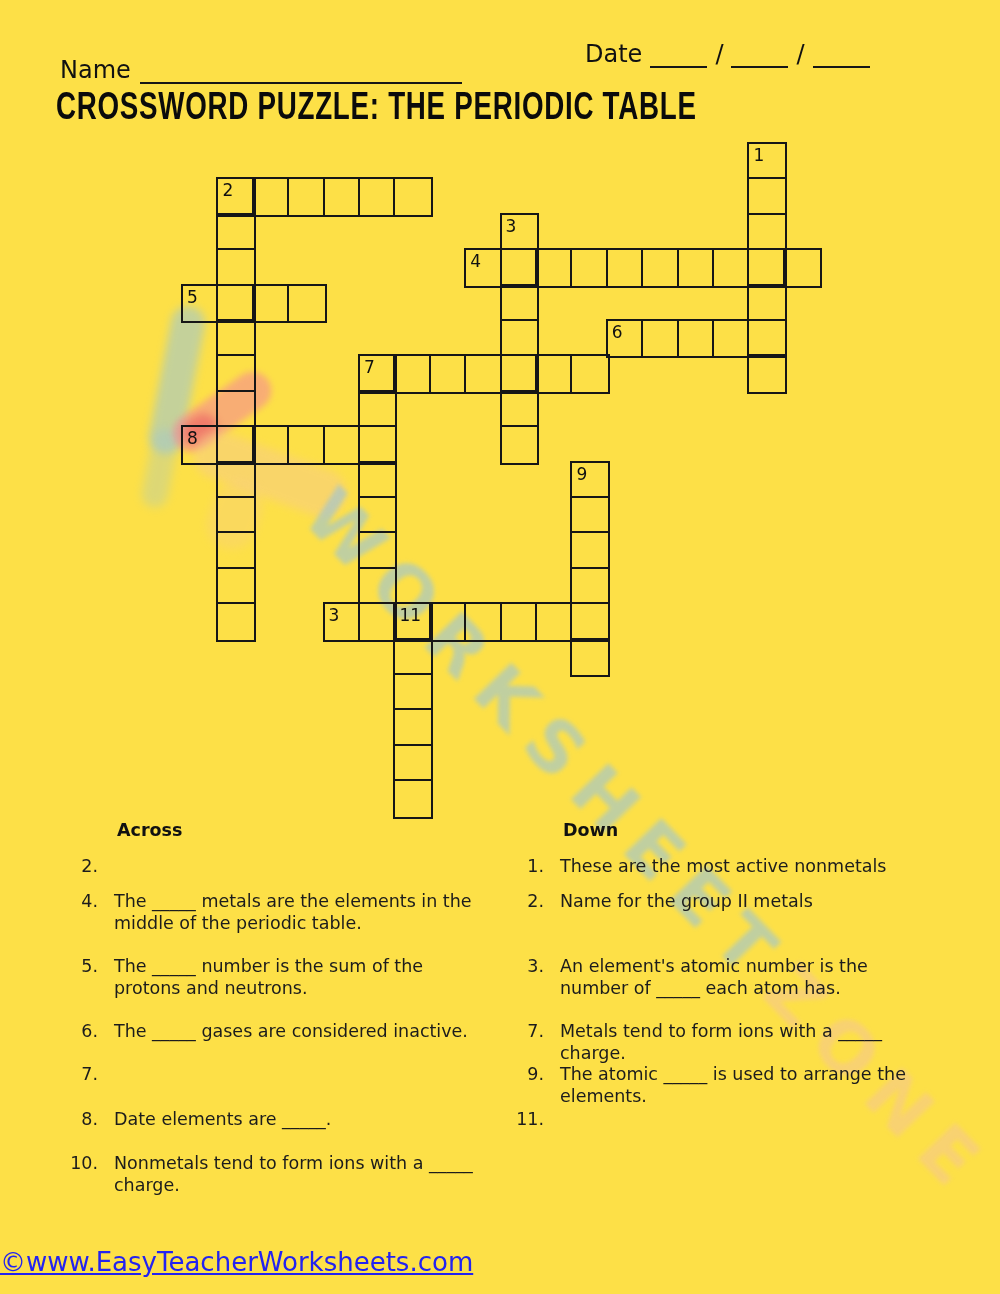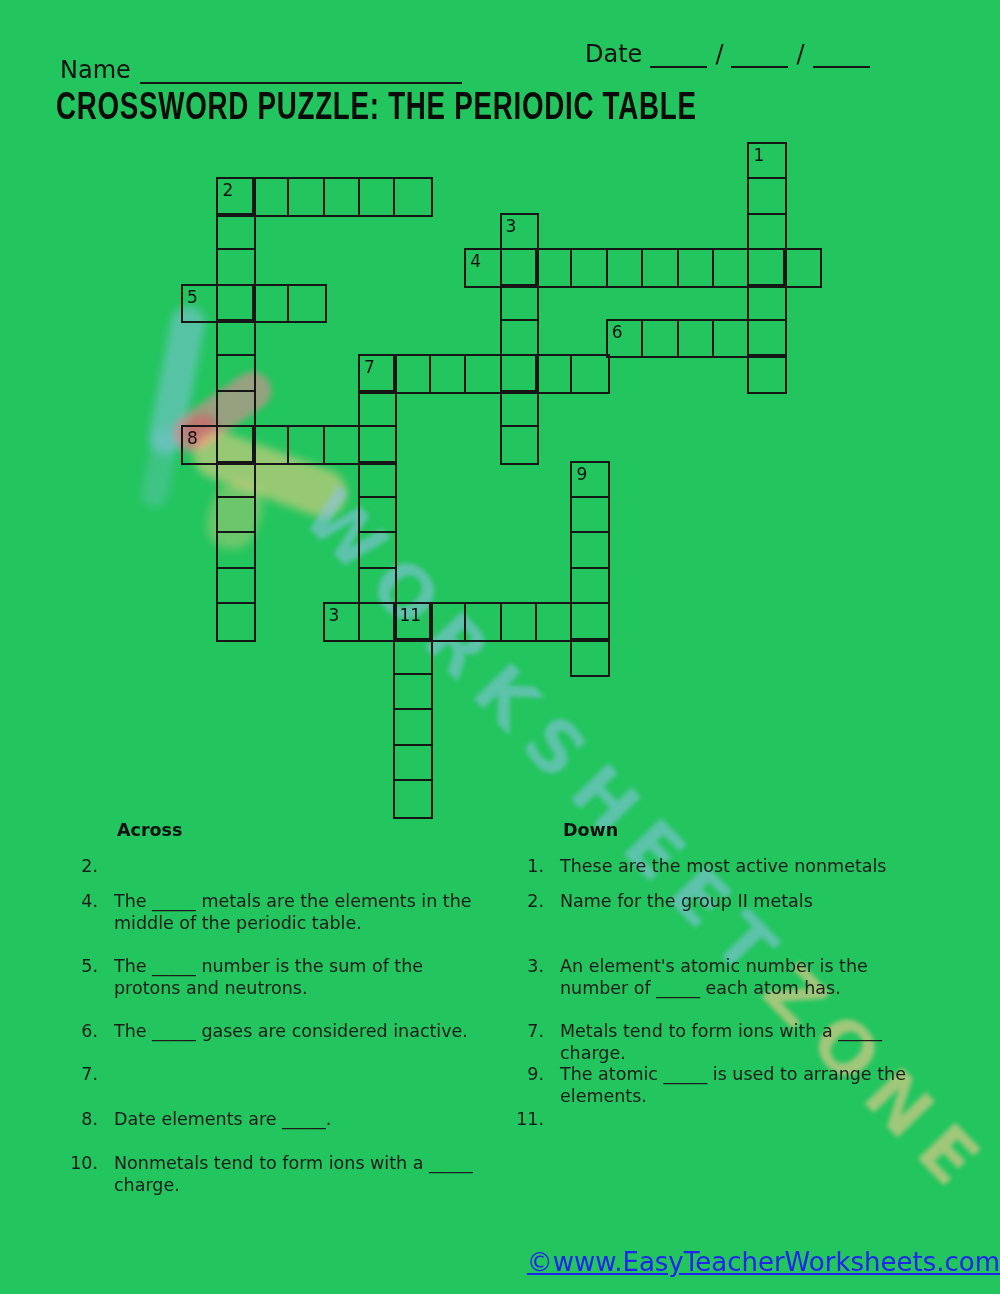--- a/index.html
+++ b/index.html
@@ -1,16 +1,16 @@
 <!DOCTYPE html>
 <html><head>
 <meta charset="utf-8">
 <style>
   html,body{margin:0;padding:0;background:#ffffff;}
-  .page{position:relative;width:1000px;height:1294px;background:#22c55e;overflow:hidden;
+  .page{position:relative;width:1000px;height:1294px;background:#fde047;overflow:hidden;
         font-family:"DejaVu Sans",sans-serif;color:#1a1a1a;}
   
   .name-row{position:absolute;left:60px;top:56px;display:flex;align-items:flex-end;z-index:3;}
   .name-row .label,.date-row .label{font-size:24px;color:#111;}
   .name-blank{display:inline-block;width:322px;height:24px;margin-left:9px;
               border-bottom:2.5px solid #161616;}
   .date-row{position:absolute;left:585px;top:40px;display:flex;align-items:flex-end;z-index:3;}
   .date-blank{display:inline-block;width:57px;height:24px;margin-left:8px;
               border-bottom:2.5px solid #161616;}
   .slash{font-size:24px;color:#111;margin-left:8px;}
@@ -32,21 +32,21 @@
   .cellnum{position:absolute;font-size:17px;line-height:1;color:#111;z-index:3;}
   
   .clue-header{position:absolute;font-size:17.5px;font-weight:bold;color:#111;z-index:3;}
   #across-header{left:117px;top:820px;}
   #down-header{left:563px;top:820px;}
   .clue{position:absolute;display:flex;align-items:flex-start;z-index:3;
         font-size:17.5px;line-height:22px;color:#1c1c1c;}
   .cnum{display:inline-block;text-align:right;flex:none;}
   .ctext{display:inline-block;margin-left:16px;white-space:pre-line;}
   
-  .footer{position:absolute;left:0;right:0;top:1247px;text-align:right;z-index:3;}
+  .footer{position:absolute;left:0;right:0;top:1247px;text-align:left;z-index:3;}
   .footer-link{font-size:26px;text-decoration:underline;cursor:pointer;}
 </style>
 </head>
 <body>
 
 <div class="page">
 
   <div class="name-row">
     <span class="label">Name</span>
     <span class="name-blank"></span>

